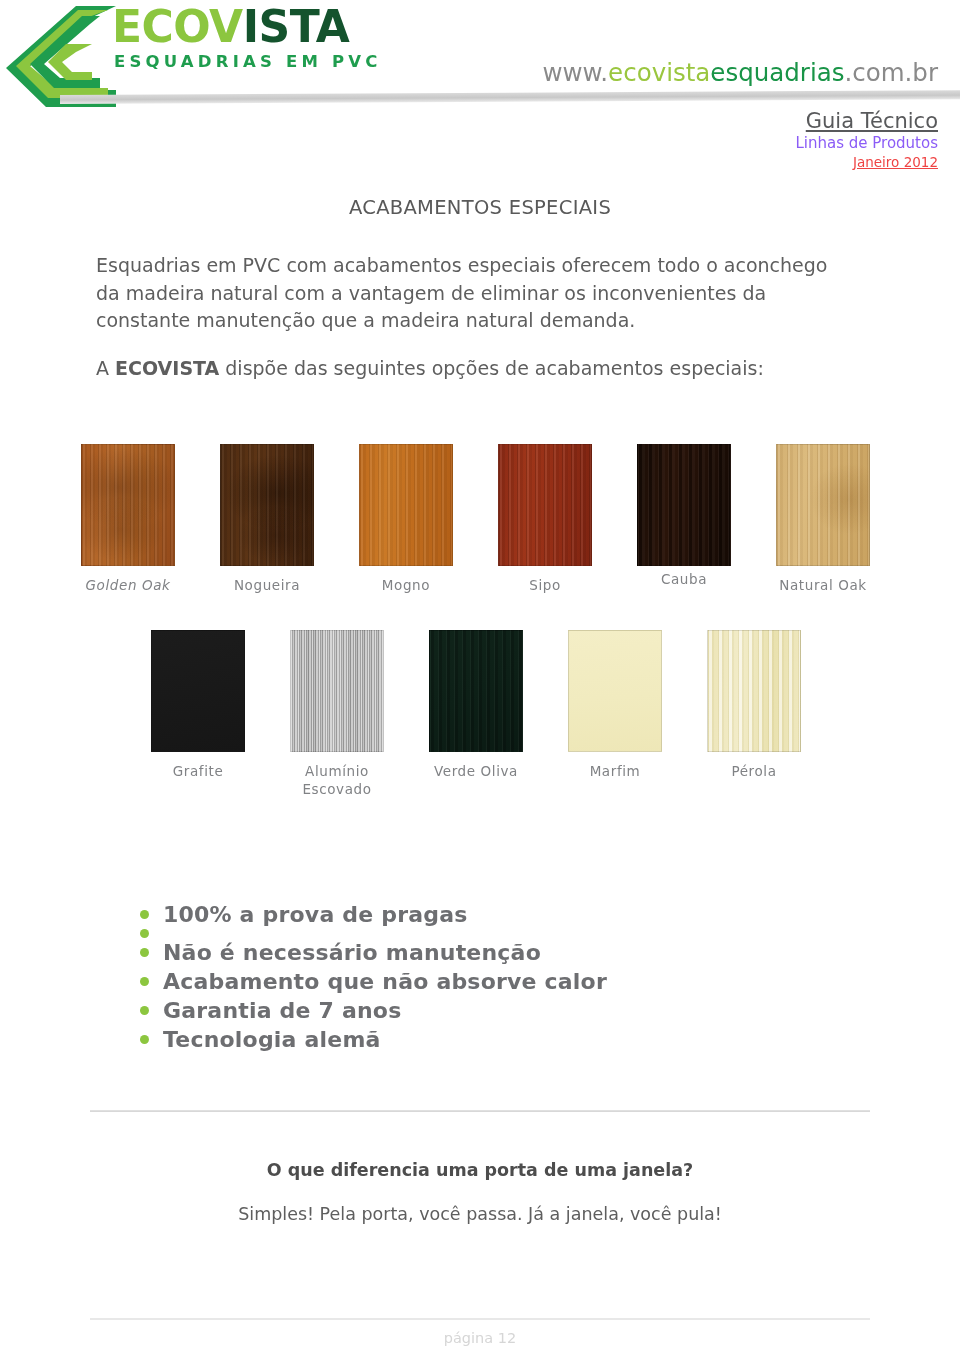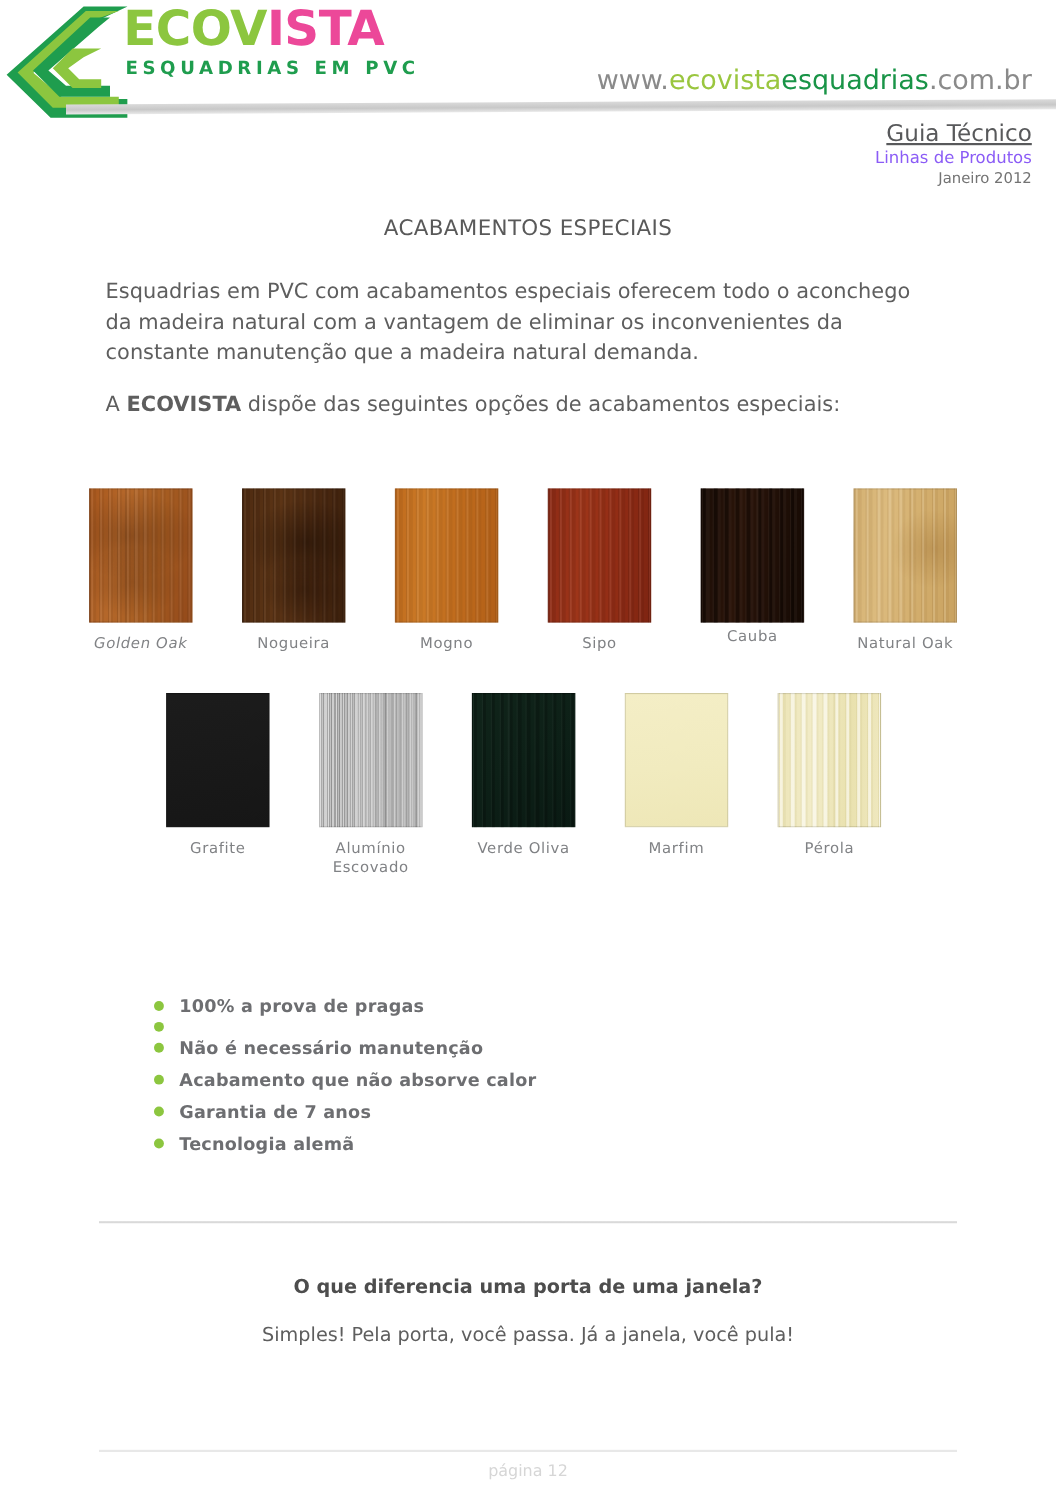--- a/index.html
+++ b/index.html
@@ -40,21 +40,21 @@
   
   #header-rule {
     position:absolute; left:60px; top:95px; width:900px; height:9px;
     background:linear-gradient(to bottom,#dadada 0%,#c8c8c8 55%,#e9e9e9 100%);
     transform:skewY(-0.30deg); transform-origin:left center;
   }
 
   #guide-block { position:absolute; right:22px; top:108px; text-align:right; }
   #guide-title   { font-size:21px; color:#58595b; line-height:26px;text-decoration:underline; }
   #guide-sub     { font-size:15px; color:#8b5cf6; line-height:19px; }
-  #guide-date    { font-size:13.5px; color:#737373; line-height:18px; }
+  #guide-date    { font-size:13.5px; color:#ef4444; line-height:18px;text-decoration:underline; }
 
   
   #page-title {
     position:absolute; left:90px; top:196px; width:780px;
     text-align:center; font-size:19.5px; color:#595959; letter-spacing:0.3px;
   }
 
   #intro {
     position:absolute; left:96px; top:252px; width:760px;
     font-size:19px; line-height:27.5px; color:#5e5e5e;
@@ -140,21 +140,21 @@
   .tx-perola{
     background:
       repeating-linear-gradient(90deg,rgba(190,180,120,.22) 0 1px,rgba(255,255,255,.55) 1px 4px,rgba(185,175,115,.14) 4px 6px,transparent 6px 10px),
       linear-gradient(92deg,#ece4b6 0%,#f2ecc8 35%,#e9e1ae 70%,#efe8bf 100%);
   }
 
   
   #features { position:absolute; left:140px; top:900px; }
   .feature {
     display:flex; align-items:center;
-    font-size:16px; color:#6d6e71; line-height:29px; font-weight:bold;
+    font-size:22px; color:#6d6e71; line-height:29px; font-weight:bold;
     letter-spacing:0.2px;
   }
   .bullet {
     width:9px; height:9px; border-radius:50%;
     background:#8cc63f; margin-right:14px; flex:0 0 auto;
   }
 
   
   #divider {
     position:absolute; left:90px; top:1110px; width:780px; height:2px;
@@ -189,21 +189,21 @@
 
       <path d="M104 6 L74 6 L12 62 L44 94 L104 94 L104 84 L52 84 L26 62 L82 14 Z" fill="#8cc63f"></path>
 
       <path d="M96 12 L78 12 L26 60 L50 84 L96 84 L96 74 L56 74 L40 60 L86 20 Z" fill="#1f9d4e"></path>
 
       <path d="M88 40 L62 40 L44 58 L62 76 L88 76 L88 68 L68 68 L58 58 L72 48 Z" fill="#8cc63f"></path>
     </svg>
   </div>
 
   <div id="logo-word">
-    <div class="logo-eco"><span style="color:#8cc63f">ECOV</span><span style="color:#ec4899">ISTA</span></div>
+    <div class="logo-eco"><span style="color:#8cc63f">ECOV</span><span style="color:#14532d">ISTA</span></div>
     <div class="logo-sub">ESQUADRIAS EM PVC</div>
   </div>
 
   <div id="site-url"><span class="u-gray">www.</span><span class="u-lt">ecovista</span><span class="u-dk">esquadrias</span><span class="u-gray">.com.br</span></div>
 
   <div id="header-rule"></div>
 
   <div id="guide-block">
     <div id="guide-title">Guia Técnico</div>
     <div id="guide-sub">Linhas de Produtos</div>

